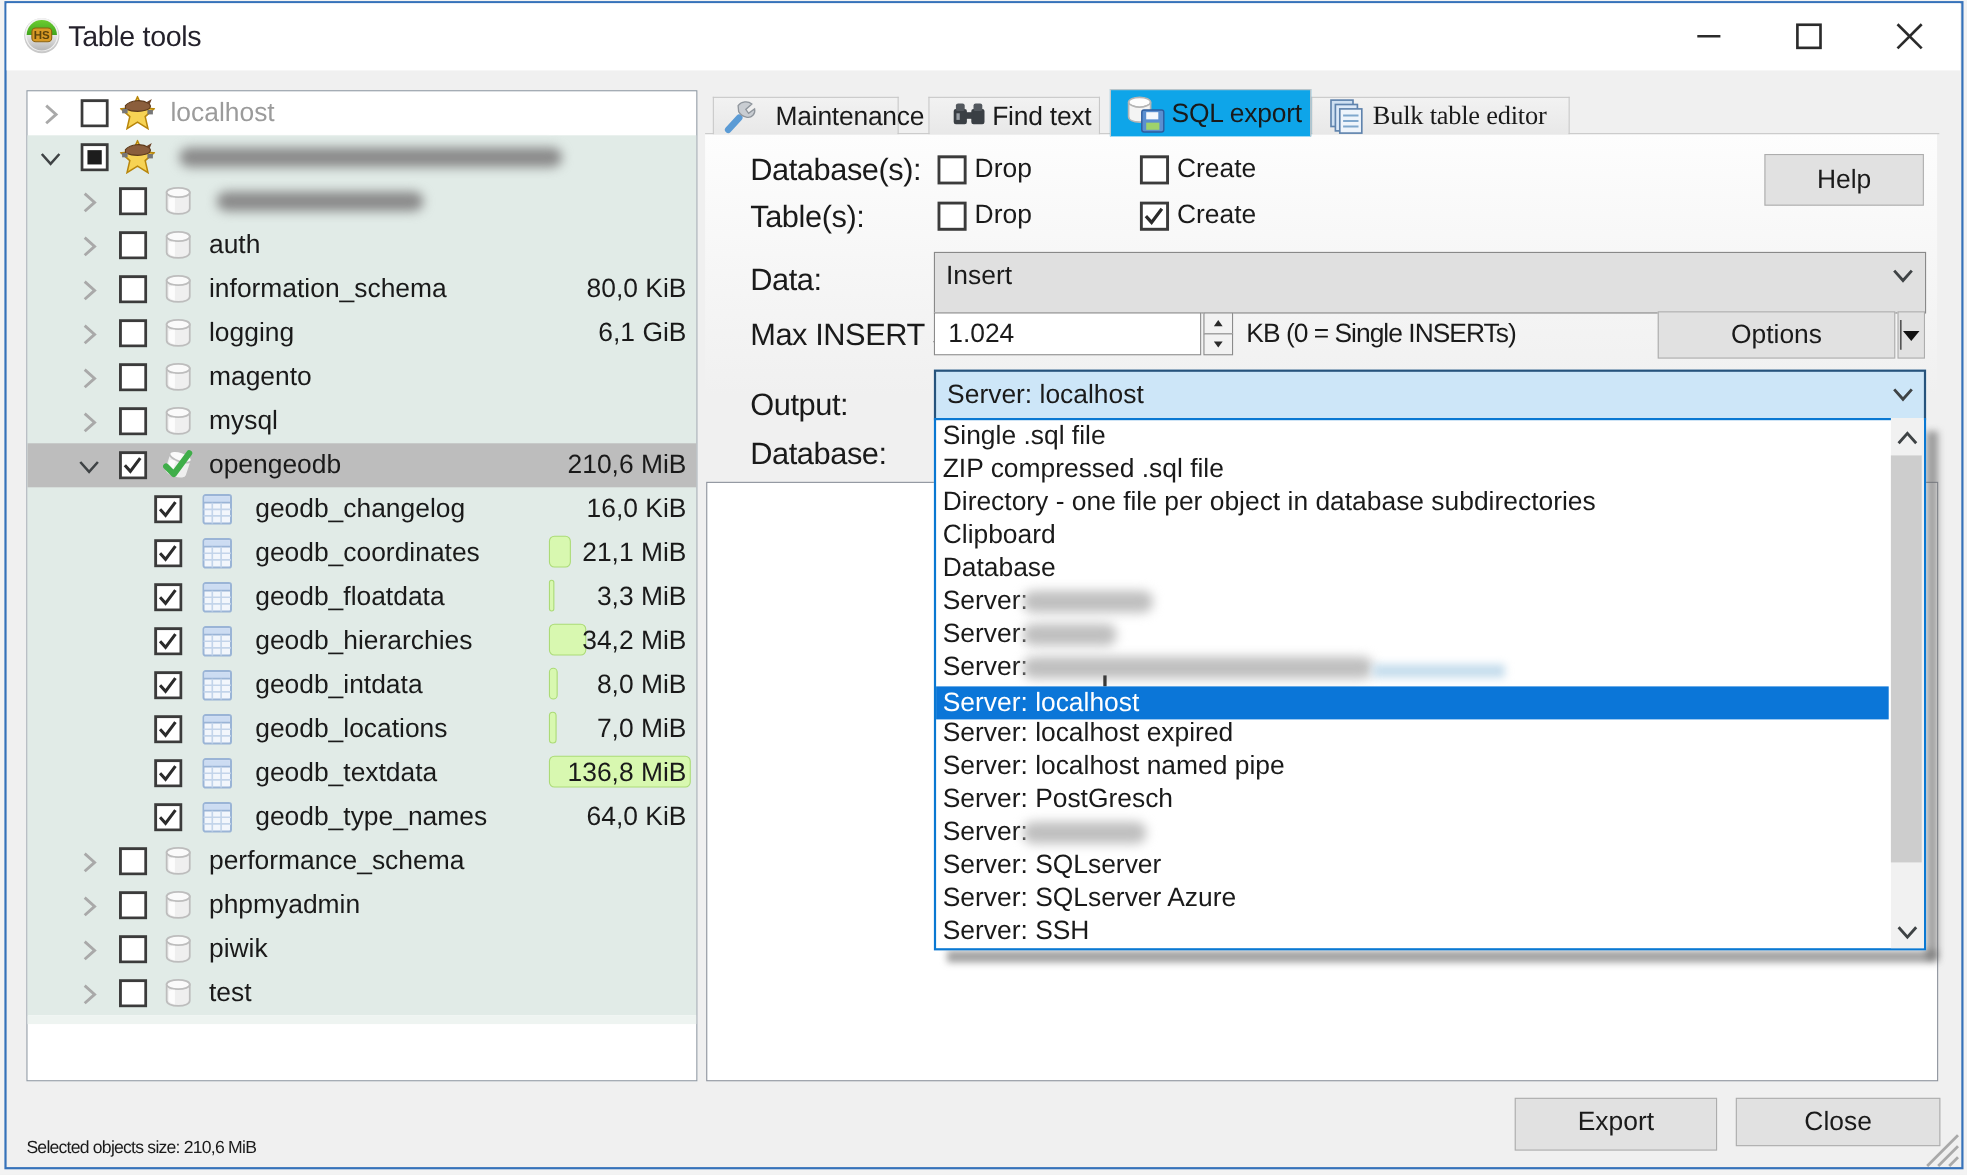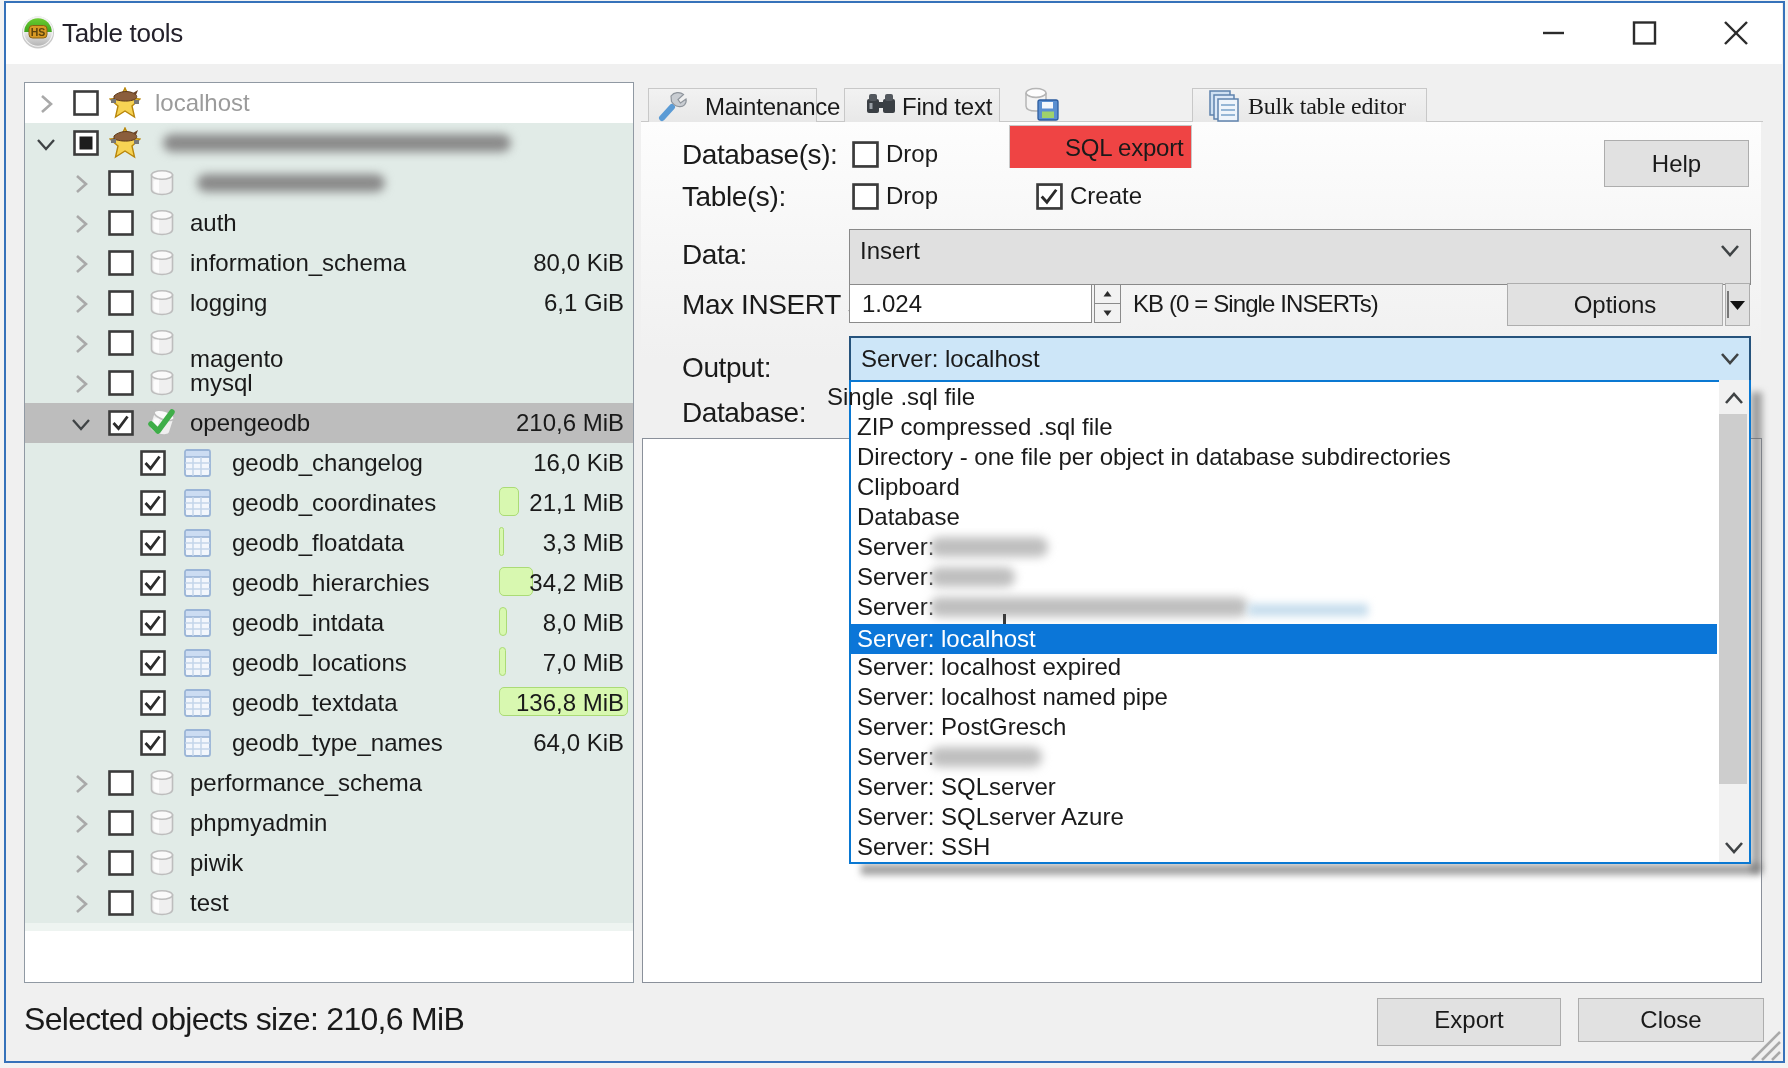--- a/index.html
+++ b/index.html
@@ -11,21 +11,21 @@
 .titlebar { position:absolute; left:0; top:0; width:100%; height:61px; background:#ffffff; }
 .title-text { position:absolute; left:62px; top:18px; font-size:26px; color:#24212b; letter-spacing:-0.3px; }
 
 .tree { position:absolute; left:24px; top:82px; width:610px; height:901px; background:#ffffff; border:1px solid #9099a3; }
 .sz { position:absolute; width:200px; text-align:right; font-size:24px; }
 .tlbl { position:absolute; font-size:24px; white-space:nowrap; }
 .gbar { position:absolute; left:499px; height:29px; background:#d8f8b0; border:1.5px solid #abdb76; border-radius:5px; }
 
 .tabstrip-line { position:absolute; left:641px; top:121px; width:1122px; height:1px; background:#c8c8c8; }
 .tab { position:absolute; top:88px; height:34px; background:linear-gradient(#f2f2f2,#e8e8e8); border:1px solid #c8c8c8; border-bottom:none; }
-.tab.active { top:81px; height:43px; background:#ef4444; z-index:3;margin-top:44px; }
+.tab.active { top:81px; height:43px; background:#0ea5e9; z-index:3; }
 .tab .tlab { position:absolute; top:4px; font-size:24px; letter-spacing:-0.2px; white-space:nowrap; }
 .tab.active .tlab { top:8px; }
 .pagebg { position:absolute; left:641px; top:122px; width:1120px; height:316px; background:linear-gradient(#fdfdfd, #f6f6f6 40%, #f0f0f0 75%); }
 .flabel { position:absolute; left:682px; font-size:28px; letter-spacing:-0.4px; white-space:nowrap; }
 .btn { position:absolute; background:#e1e1e1; border:1px solid #adadad; font-size:24px; text-align:center; }
 .combo { position:absolute; left:849px; width:902px; border:1px solid #898989; background:#e0e0e0; font-size:24px; }
 
 .ddlist { position:absolute; left:849px; top:380px; width:902px; height:484px; background:#ffffff; border:2px solid #0a78d2; z-index:5; }
 .dditem { position:absolute; width:860px; height:30px; font-size:24px; white-space:nowrap; overflow:hidden; z-index:6; line-height:30px; }
 .dditem.sel { background:#0b76d8; color:#ffffff; }
@@ -184,21 +184,21 @@
 
 <svg class="abs" style="left:69px; top:332px" width="24" height="24">
     <use href="#arrR"></use>
   </svg>
 <svg class="abs" style="left:108px; top:330px" width="26" height="26">
     <use href="#cbU"></use>
   </svg>
 <svg class="abs" style="left:148px; top:328px" width="28" height="29" viewBox="0 0 28 29">
     <use href="#cyl"></use>
   </svg>
-<div class="tlbl" style="left:190px; top:345px;text-align:right;">magento</div>
+<div class="tlbl" style="left:190px; top:329px;text-align:right;">magento</div>
 
 <svg class="abs" style="left:69px; top:372px" width="24" height="24">
     <use href="#arrR"></use>
   </svg>
 <svg class="abs" style="left:108px; top:370px" width="26" height="26">
     <use href="#cbU"></use>
   </svg>
 <svg class="abs" style="left:148px; top:368px" width="28" height="29" viewBox="0 0 28 29">
     <use href="#cyl"></use>
   </svg>
@@ -331,21 +331,21 @@
     <use href="#arrR"></use>
   </svg>
 <svg class="abs" style="left:108px; top:890px" width="26" height="26">
     <use href="#cbU"></use>
   </svg>
 <svg class="abs" style="left:148px; top:888px" width="28" height="29" viewBox="0 0 28 29">
     <use href="#cyl"></use>
   </svg>
 <div class="tlbl" style="left:190px; top:889px;">test</div>
 
-<div class="abs" style="left:24px; top:1001px; font-size:32px; letter-spacing:-0.7px;">Selected objects size: 210,6 MiB</div>
+<div class="abs" style="left:24px; top:1035px; font-size:16px; letter-spacing:-0.7px;">Selected objects size: 210,6 MiB</div>
 
 <div class="pagebg"></div>
 <div class="tabstrip-line"></div>
 
 <div class="tab" style="left:648px; width:169px;">
     <div class="tlab" style="left:56px;">Maintenance</div>
   </div>
 <div class="tab" style="left:844px; width:156px;">
     <div class="tlab" style="left:57px;">Find text</div>
   </div>
@@ -433,21 +433,21 @@
     <path d="M4 3 L12 12 L20 3" fill="none" stroke="#3f4345" stroke-width="2.6"></path>
   </svg>
 
 <div class="flabel" style="top:397px;">Database:</div>
 
 <div class="abs" style="left:642px; top:438px; width:1120px; height:545px; background:#fff; border:1px solid #8a909a;"></div>
 
 <div class="abs" style="left:1751px; top:392px; width:11px; height:480px; background:rgba(105,105,105,0.62); filter:blur(3.5px); z-index:4;"></div>
 <div class="abs" style="left:861px; top:864px; width:900px; height:11px; background:rgba(105,105,105,0.62); filter:blur(3.5px); z-index:4;"></div>
 <div class="ddlist"></div>
-<div class="dditem" style="left:827px; top:382px;">Single .sql file</div>
+<div class="dditem" style="left:857px; top:382px;">Single .sql file</div>
 <div class="dditem" style="left:857px; top:412px;">ZIP compressed .sql file</div>
 <div class="dditem" style="left:857px; top:442px;">Directory - one file per object in database subdirectories</div>
 <div class="dditem" style="left:857px; top:472px;">Clipboard</div>
 <div class="dditem" style="left:857px; top:502px;">Database</div>
 <div class="dditem" style="left:857px; top:532px;">Server:</div>
 <div class="blur2" style="left:930px; top:537px; width:118px; height:20px; z-index:6;"></div>
 <div class="dditem" style="left:857px; top:562px;">Server:</div>
 <div class="blur2" style="left:930px; top:567px; width:85px; height:20px; z-index:6;"></div>
 <div class="dditem" style="left:857px; top:592px;">Server:</div>
 <div class="blur2" style="left:930px; top:597px; width:318px; height:20px; z-index:6;"></div>

